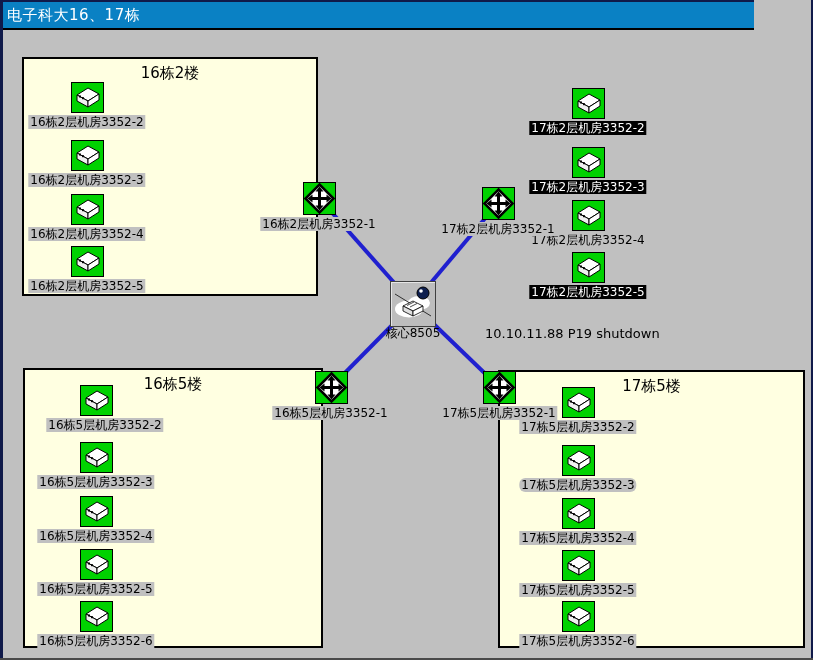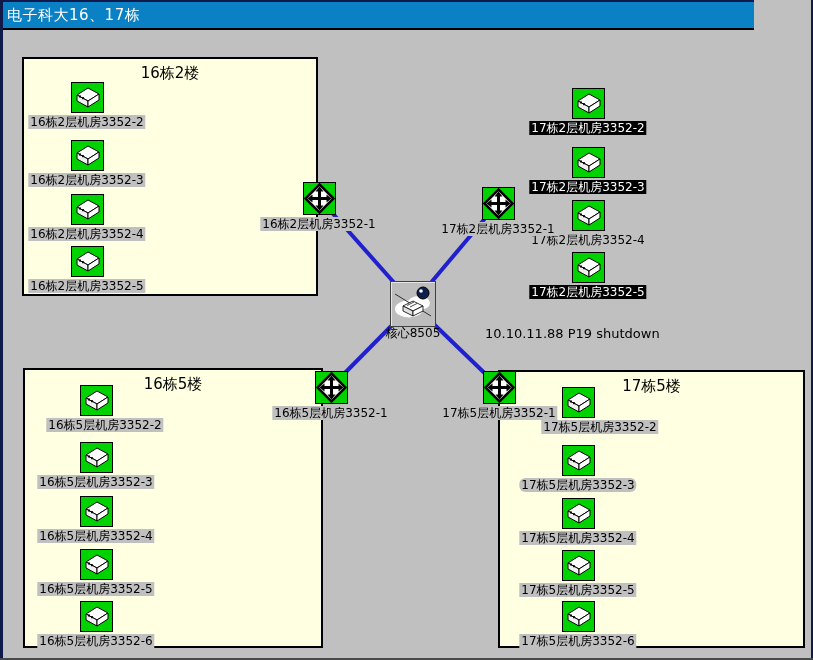--- a/index.html
+++ b/index.html
@@ -182,21 +182,21 @@
       <div class="group-title">17栋5楼</div>
     </div>
     <div class="node-icon" style="left: 561.5px; top: 357px;"><svg width="33" height="31" viewBox="0 0 33 31">
       <rect x="0.5" y="0.5" width="32" height="30" fill="#00d200" stroke="#000"></rect>
       <polygon points="6,13 17,6 28,12 17,19" fill="#fff" stroke="#000" stroke-width="1"></polygon>
       <polygon points="6,13 17,19 17,25 6,19" fill="#f0f0f0" stroke="#000" stroke-width="1"></polygon>
       <polygon points="17,19 28,12 28,18 17,25" fill="#fff" stroke="#000" stroke-width="1"></polygon>
       <rect x="8" y="13.5" width="2" height="2" fill="#000"></rect>
       <rect x="11" y="15.2" width="2" height="2" fill="#000"></rect>
     </svg></div>
-    <div class="node-label" style="left: 578px; top: 390px; margin-left: 22px;">17栋5层机房3352-2</div>
+    <div class="node-label" style="left: 578px; top: 390px;">17栋5层机房3352-2</div>
     <div class="node-icon" style="left: 561.5px; top: 415px;"><svg width="33" height="31" viewBox="0 0 33 31">
       <rect x="0.5" y="0.5" width="32" height="30" fill="#00d200" stroke="#000"></rect>
       <polygon points="6,13 17,6 28,12 17,19" fill="#fff" stroke="#000" stroke-width="1"></polygon>
       <polygon points="6,13 17,19 17,25 6,19" fill="#f0f0f0" stroke="#000" stroke-width="1"></polygon>
       <polygon points="17,19 28,12 28,18 17,25" fill="#fff" stroke="#000" stroke-width="1"></polygon>
       <rect x="8" y="13.5" width="2" height="2" fill="#000"></rect>
       <rect x="11" y="15.2" width="2" height="2" fill="#000"></rect>
     </svg></div>
     <div class="node-label" style="left: 578px; top: 448px; border-radius: 6px;">17栋5层机房3352-3</div>
     <div class="node-icon" style="left: 561.5px; top: 468px;"><svg width="33" height="31" viewBox="0 0 33 31">

